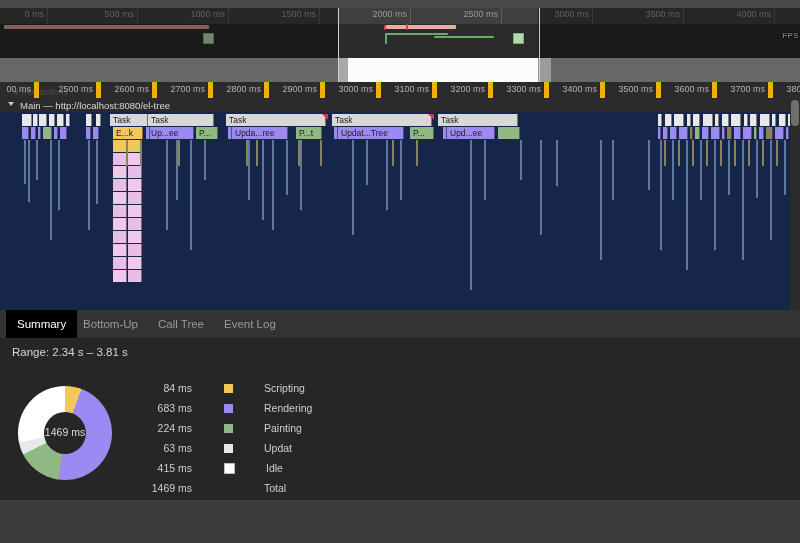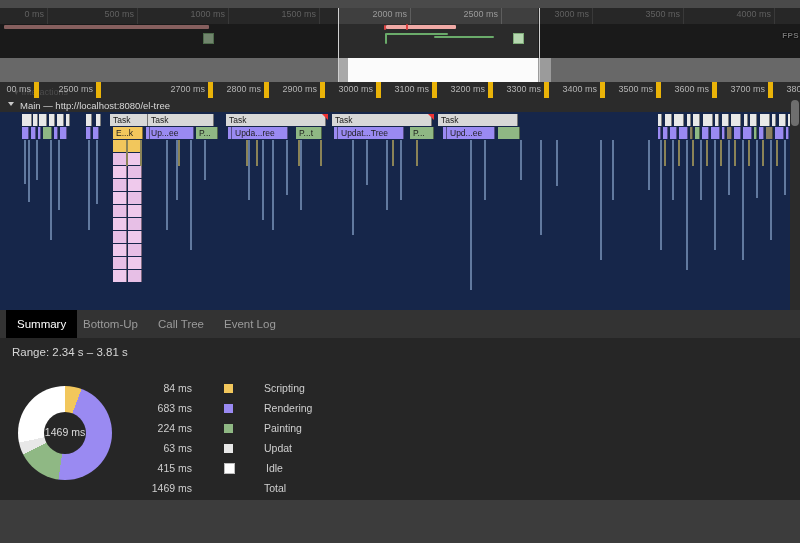--- a/index.html
+++ b/index.html
@@ -194,20 +194,23 @@
 
   <div class="zoomruler" id="zoomRuler">
     <div class="ghost-interactions">
       <span class="tri">▾</span><span>Interactions</span>
     </div>
   <div class="zr-tick" style="left: 0px; width: 34px;">
         <span>00 ms</span>
       </div>
       <div class="zr-tick" style="left: 0px; width: 96px;">
         <span>2500 ms</span>
+      </div>
+      <div class="zr-tick" style="left: 0px; width: 152px;">
+        <span>2600 ms</span>
       </div>
       <div class="zr-tick" style="left: 0px; width: 208px;">
         <span>2700 ms</span>
       </div>
       <div class="zr-tick" style="left: 0px; width: 264px;">
         <span>2800 ms</span>
       </div>
       <div class="zr-tick" style="left: 0px; width: 320px;">
         <span>2900 ms</span>
       </div>

